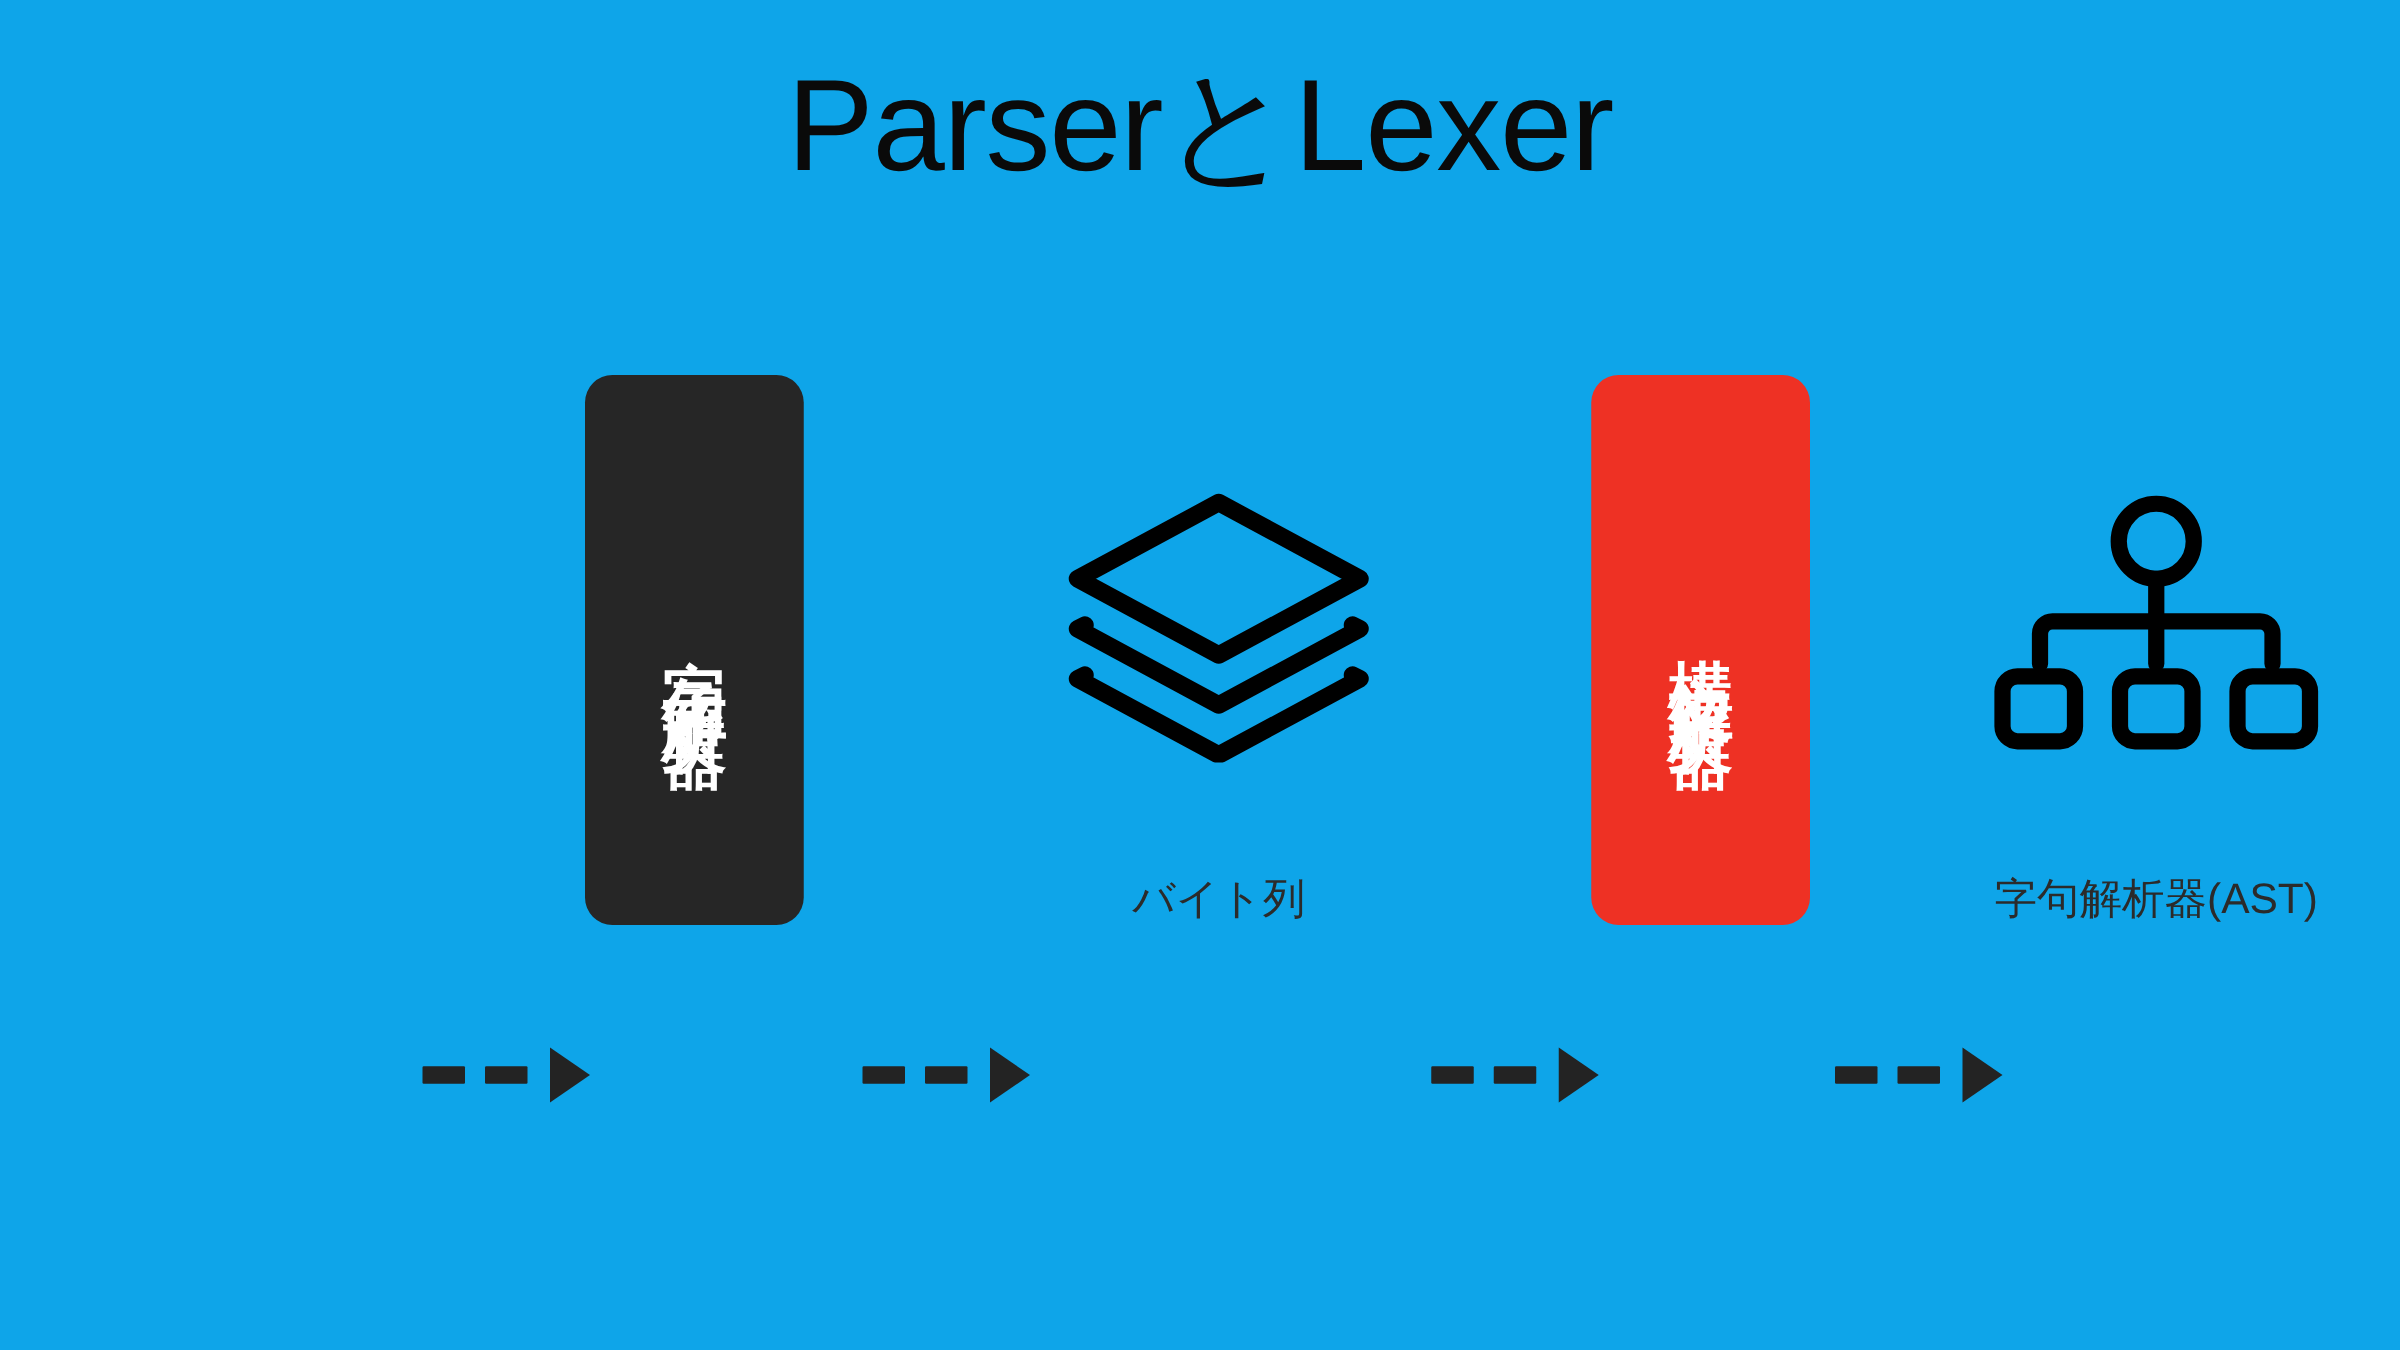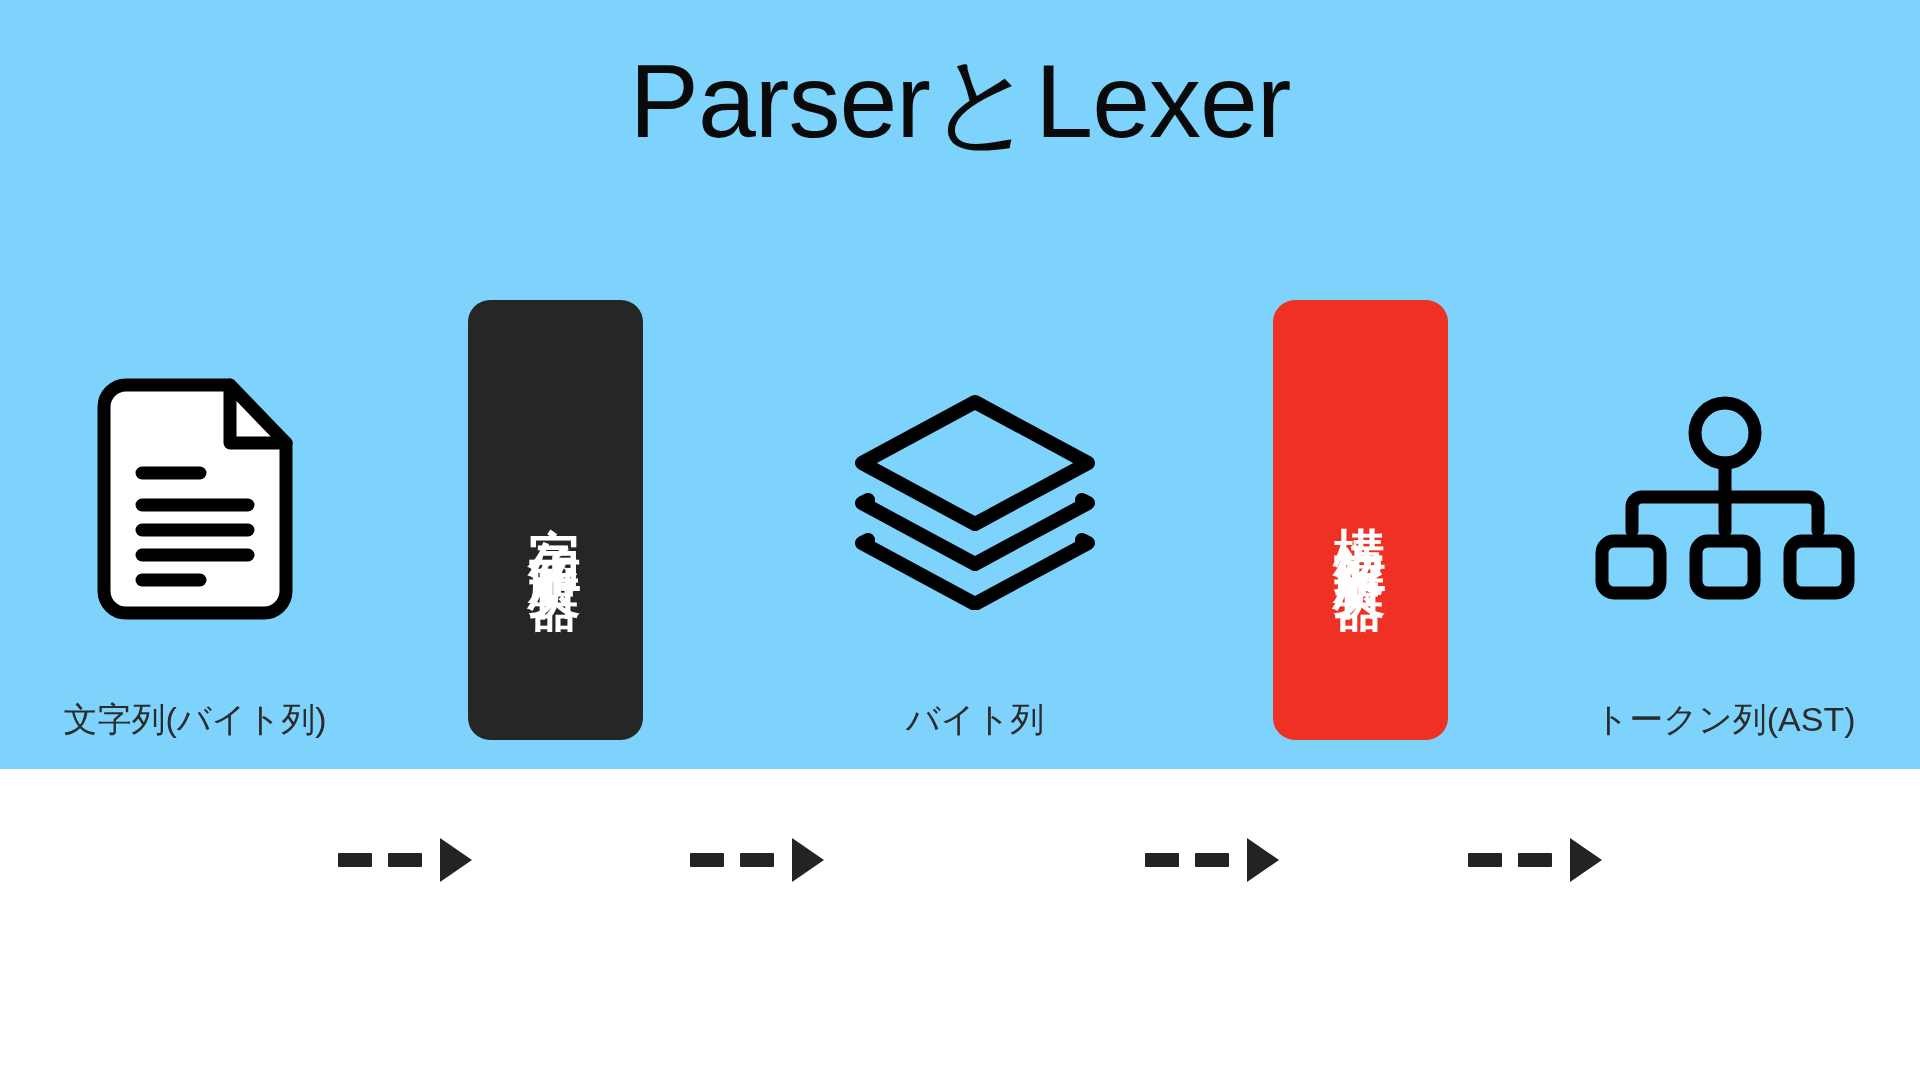--- a/index.html
+++ b/index.html
@@ -11,22 +11,22 @@
     width: 1920px;
     height: 1080px;
     overflow: hidden;
     font-family: "Liberation Sans", "DejaVu Sans", sans-serif;
     color: #1f1f1f;
   }
 
   #slide {
     position: relative;
     width: 1920px;
-    height: 769px;
-    background: #7dd3fc;
+    height: 1080px;
+    background: #0ea5e9;
   }
 
   
   #title {
     position: absolute;
     top: 42px;
     left: 0;
     width: 1920px;
     text-align: center;
     font-size: 104px;
@@ -140,37 +140,20 @@
 </style>
 </head>
 <body>
 
 <div id="slide">
 
   <div id="title">ParserとLexer</div>
 
   <div id="pipeline">
 
-    <div class="stage" id="stage-source">
-      <div class="stage-visual">
-        <svg class="icon-svg" width="210" height="250" viewBox="0 0 210 250">
-          <path d="M14 32 A22 22 0 0 1 36 10 L140 10 L196 68 L196 216
-                   A22 22 0 0 1 174 238 L36 238 A22 22 0 0 1 14 216 Z" fill="#ffffff" stroke="#000000" stroke-width="13" stroke-linejoin="round" stroke-linecap="round"></path>
-          <path d="M140 10 L140 68 L196 68" fill="none" stroke="#000000" stroke-width="13" stroke-linejoin="round" stroke-linecap="round"></path>
-          <g stroke="#000000" stroke-width="13" stroke-linecap="round">
-            <line x1="52" y1="98" x2="110" y2="98"></line>
-            <line x1="52" y1="130" x2="158" y2="130"></line>
-            <line x1="52" y1="155" x2="158" y2="155"></line>
-            <line x1="52" y1="180" x2="158" y2="180"></line>
-            <line x1="52" y1="205" x2="110" y2="205"></line>
-          </g>
-        </svg>
-      </div>
-      <div class="stage-label">文字列(バイト列)</div>
-    </div>
 
     <div class="stage process-stage" id="stage-lexer">
       <div class="stage-visual">
         <div class="process-box" id="box-lexer">
           <span class="vtext">字句解析器</span>
         </div>
       </div>
     </div>
 
     <div class="stage" id="stage-tokens">
@@ -200,21 +183,21 @@
           <g fill="none" stroke="#000000" stroke-width="13" stroke-linejoin="round" stroke-linecap="round">
             <circle cx="135" cy="38" r="30"></circle>
             <line x1="135" y1="68" x2="135" y2="136"></line>
             <path d="M42 136 L42 112 A10 10 0 0 1 52 102 L218 102 A10 10 0 0 1 228 112 L228 136"></path>
             <rect x="12" y="146" width="58" height="52" rx="12"></rect>
             <rect x="106" y="146" width="58" height="52" rx="12"></rect>
             <rect x="200" y="146" width="58" height="52" rx="12"></rect>
           </g>
         </svg>
       </div>
-      <div class="stage-label">トークン列(AST)</div>
+      <div class="stage-label">字句解析器(AST)</div>
     </div>
 
     <div class="arrow" id="arrow-1">
       <span class="dash"></span>
       <span class="dash"></span>
       <span class="head"></span>
     </div>
     <div class="arrow" id="arrow-2">
       <span class="dash"></span>
       <span class="dash"></span>

